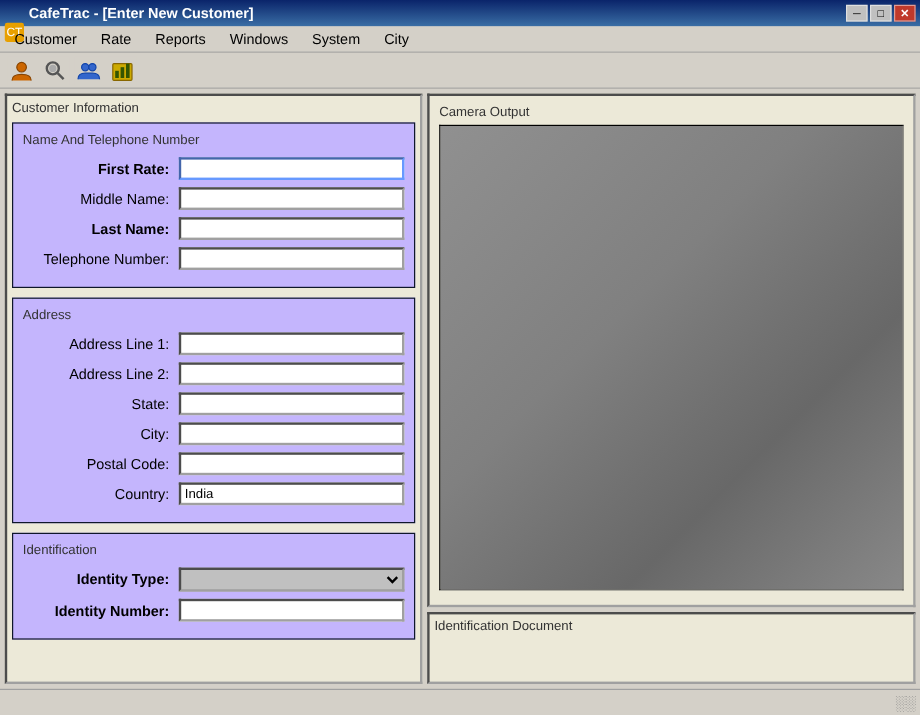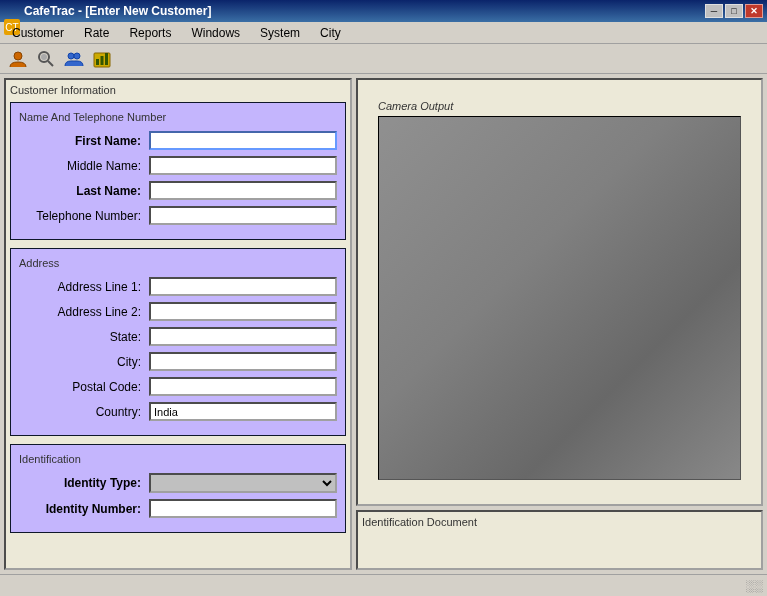--- a/index.html
+++ b/index.html
@@ -183,22 +183,21 @@
       margin: 4px 4px 4px 0;
       display: flex;
       flex-direction: column;
       gap: 4px;
     }
 
     .camera-section {
       flex: 1;
       background: #ece9d8;
       border: 2px inset #a0a0a0;
-      padding: 20px;
-      font-style: italic;
+      padding: 8px;
     }
 
     .camera-title {
       font-size: 11px;
       color: #333;
       margin-bottom: 4px;
     }
 
     .camera-output {
       width: 100%;
@@ -294,21 +293,21 @@
 
 <div class="main-area">
 
   <div class="left-panel">
     <div class="panel-title">Customer Information</div>
 
     <div class="section">
       <div class="section-title">Name And Telephone Number</div>
 
       <div class="form-row">
-        <div class="form-label">First Name:</div>
+        <div class="form-label">First Rate:</div>
         <input class="form-input form-input-blue" type="text" value="" style="">
       </div>
       <div class="form-row">
         <div class="form-label form-label-normal">Middle Name:</div>
         <input class="form-input" type="text" value="" style="">
       </div>
       <div class="form-row">
         <div class="form-label">Last Name:</div>
         <input class="form-input" type="text" value="" style="">
       </div>

